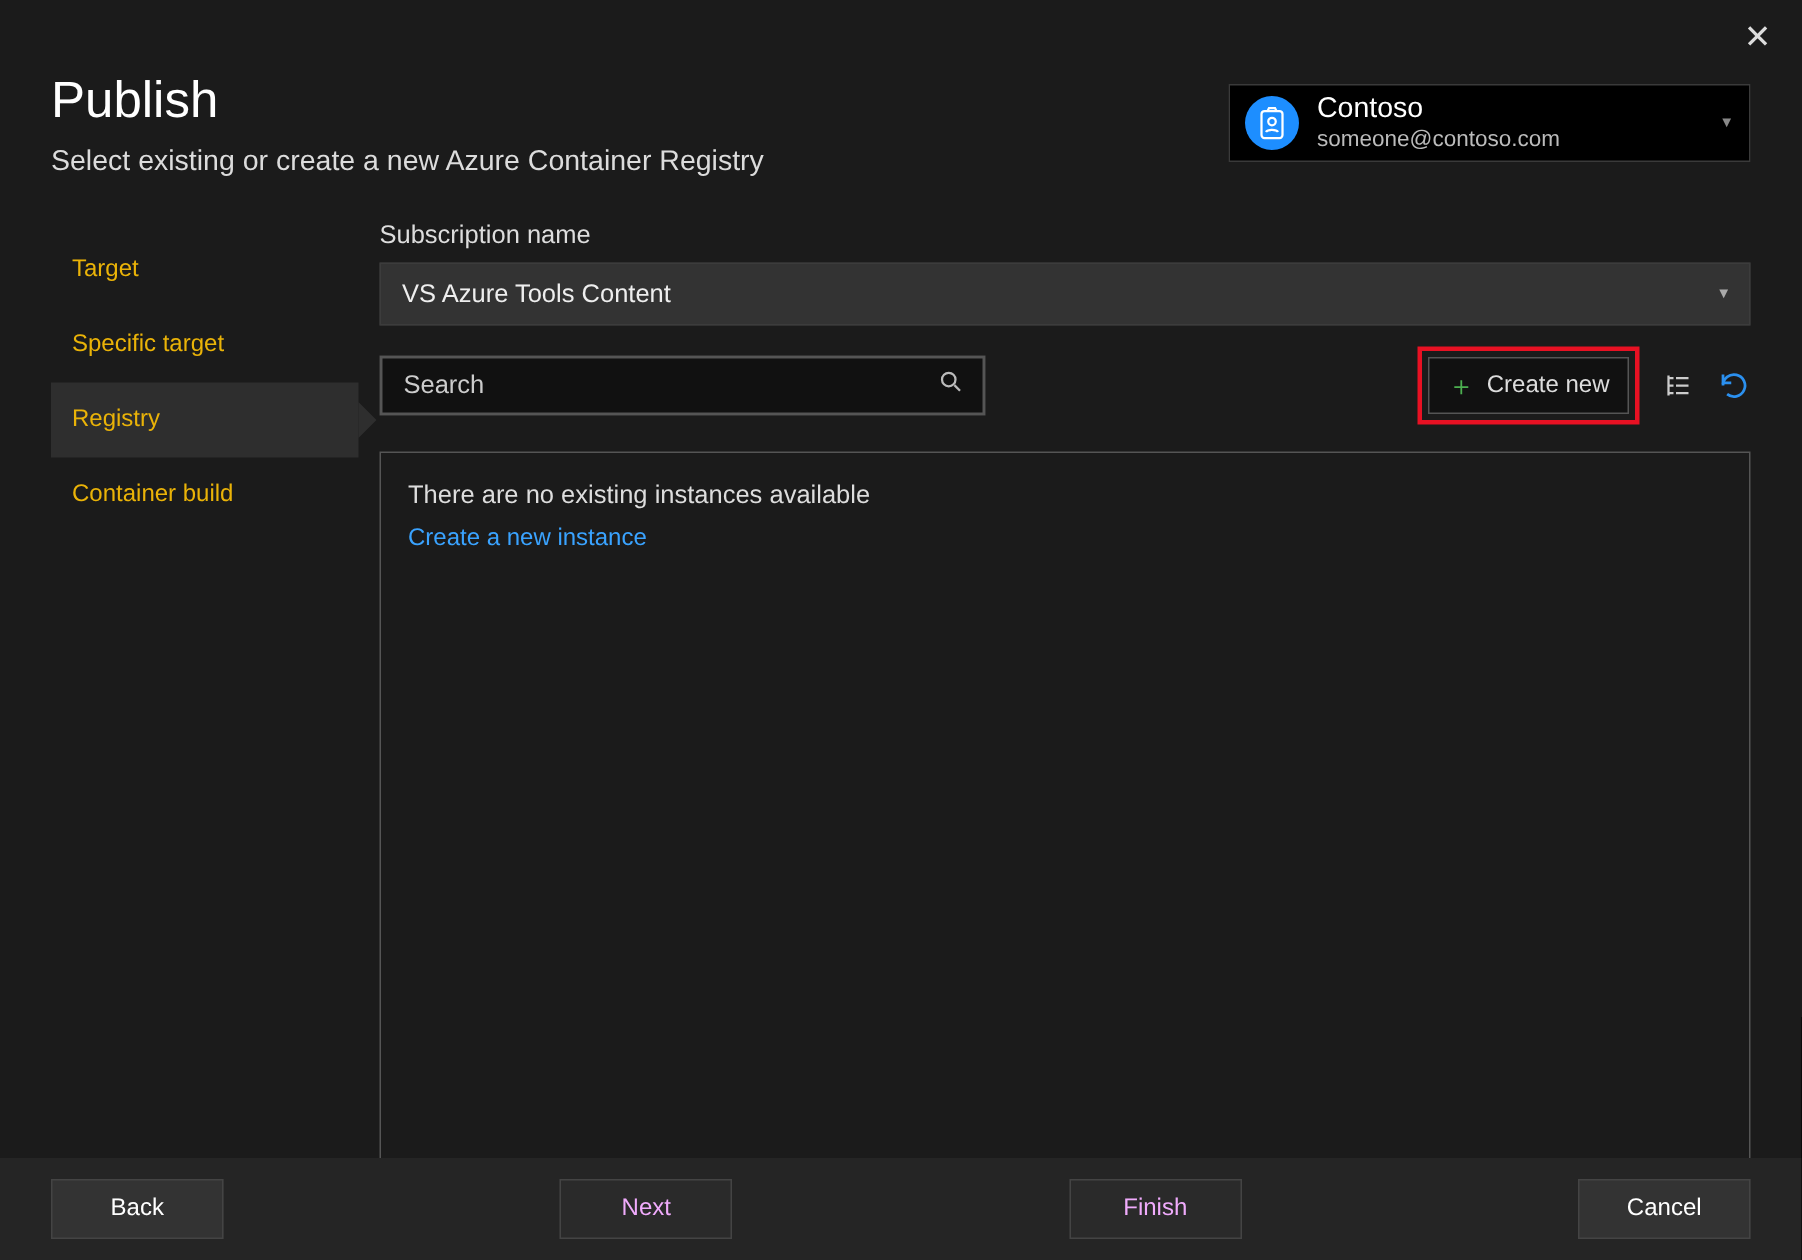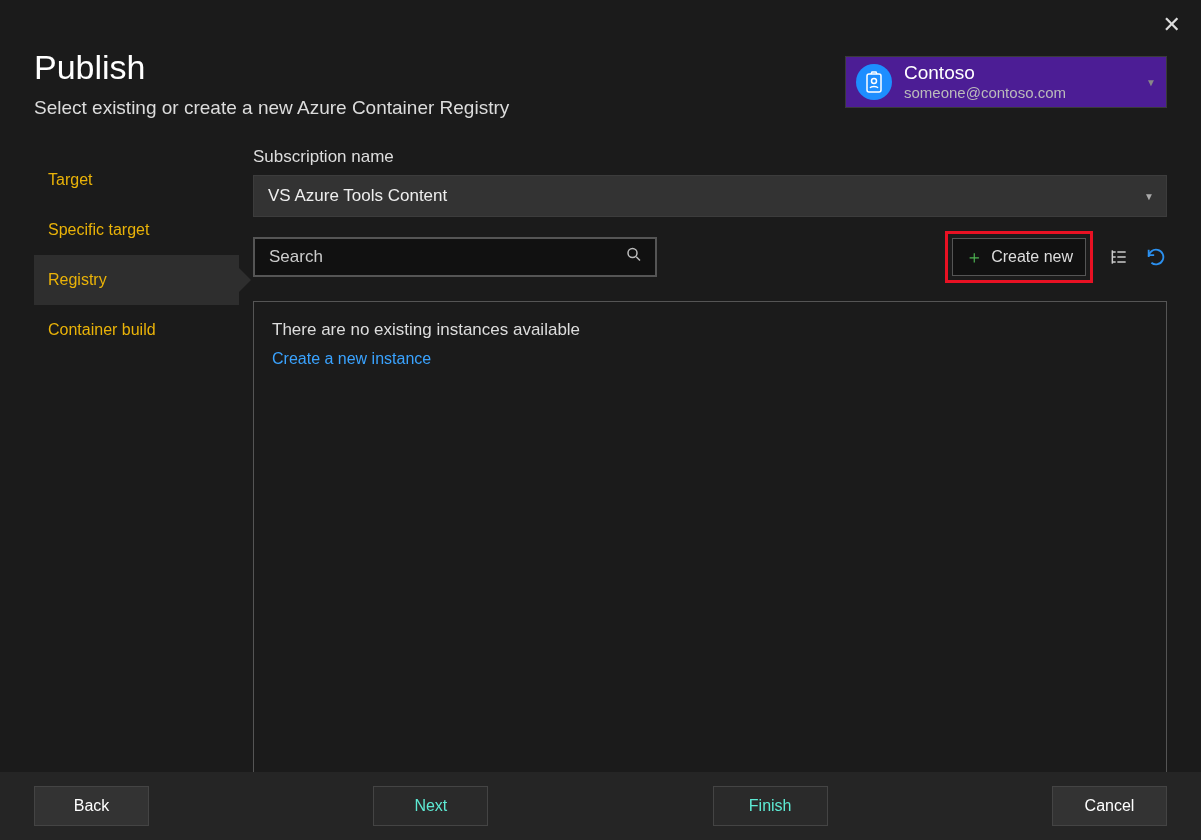--- a/index.html
+++ b/index.html
@@ -2,21 +2,21 @@
 <html><head>
 <meta charset="utf-8">
 <style>
   * { box-sizing: border-box; margin: 0; padding: 0; }
   html, body { width: 1201px; height: 840px; background: #000; font-family: "Segoe UI", Arial, sans-serif; color: #e6e6e6; overflow: hidden; }
   .dialog { position: relative; width: 1201px; height: 840px; background: #1b1b1b; }
   .close-x { position: absolute; top: 12px; right: 20px; font-size: 22px; color: #ddd; cursor: pointer; font-weight: 300; }
   .header { padding: 48px 34px 0 34px; display: flex; justify-content: space-between; align-items: flex-start; }
   .title { font-size: 34px; font-weight: 300; color: #fff; margin-bottom: 10px; }
   .subtitle { font-size: 19px; font-weight: 300; color: #dcdcdc; }
-  .account-box { display: flex; align-items: center; background: #4c1d95; border: 1px solid #3a3a3a; padding: 6px 28px 6px 10px; position: absolute; top: 56px; right: 34px; width: 322px; }
+  .account-box { display: flex; align-items: center; background: #000000; border: 1px solid #3a3a3a; padding: 6px 28px 6px 10px; position: absolute; top: 56px; right: 34px; width: 348px; }
   .account-box .avatar { width: 36px; height: 36px; background: #1d8eff; border-radius: 50%; margin-right: 12px; display:flex; align-items:center; justify-content:center; }
   .account-box .avatar svg { width: 24px; height: 24px; }
   .account-box .ac-name { font-size: 19px; color: #fff; line-height: 1.1; }
   .account-box .ac-email { font-size: 15px; color: #bbb; }
   .account-box .chev { position: absolute; right: 10px; top: 50%; transform: translateY(-50%); font-size: 10px; color: #888; }
   .body { display: flex; padding: 28px 34px 0 34px; }
   .sidebar { width: 205px; flex-shrink: 0; padding-top: 8px; }
   .side-item { padding: 16px 14px; font-size: 16px; color: #eab308; cursor: pointer; position: relative; }
   .side-item.active { background: #2e2e2e; }
   .side-item.active::after { content:""; position:absolute; right:-12px; top:50%; transform:translateY(-50%); border-left:12px solid #2e2e2e; border-top:12px solid transparent; border-bottom:12px solid transparent; }
@@ -30,21 +30,21 @@
   .flex-spacer { flex:1; }
   .create-wrap { border: 3px solid #e81123; padding: 4px; }
   .create-btn { display:flex; align-items:center; background:#111; border:1px solid #555; padding: 6px 12px; font-size:16px; color:#ddd; cursor:pointer; }
   .create-btn .plus { color:#4caf50; font-size:18px; margin-right:8px; font-weight:300; }
   .icon-btn { margin-left: 16px; cursor:pointer; display:flex; align-items:center; }
   .list-panel { border: 1px solid #555; height: 504px; padding: 18px 18px; }
   .no-inst { font-size: 17px; color:#ddd; margin-bottom: 10px; }
   .create-link { color:#3aa3ff; font-size: 16px; cursor:pointer; }
   .footer { position:absolute; bottom:0; left:0; right:0; background:#252525; padding: 14px 34px; display:flex; justify-content:space-between; gap:28px; }
   .btn { width:115px; text-align:center; padding:10px 0; font-size:16px; background:#333; border:1px solid #444; color:#fff; cursor:pointer; }
-  .btn.disabled { color:#5eead4; background:#2a2a2a; cursor:default; }
+  .btn.disabled { color:#f0abfc; background:#2a2a2a; cursor:default; }
 </style>
 </head>
 <body>
 
 <div class="dialog">
 
   <div class="close-x">✕</div>
 
   <div class="header">
     <div>

